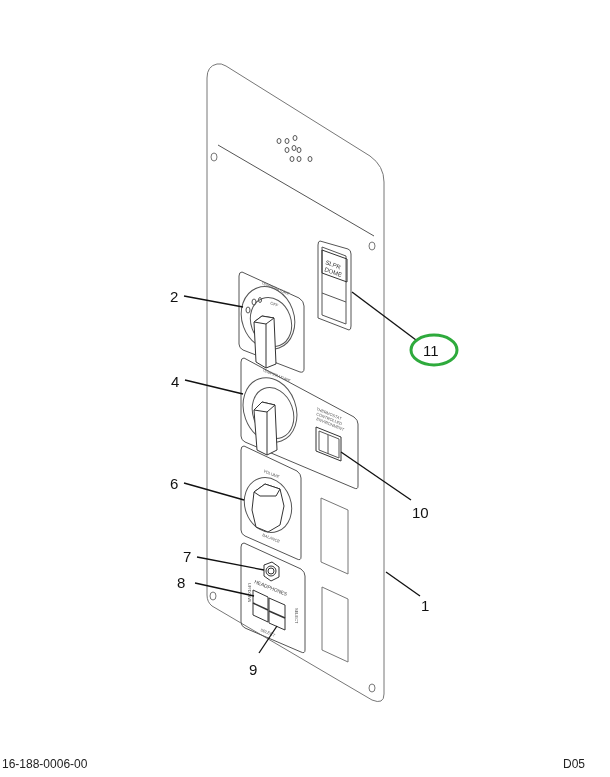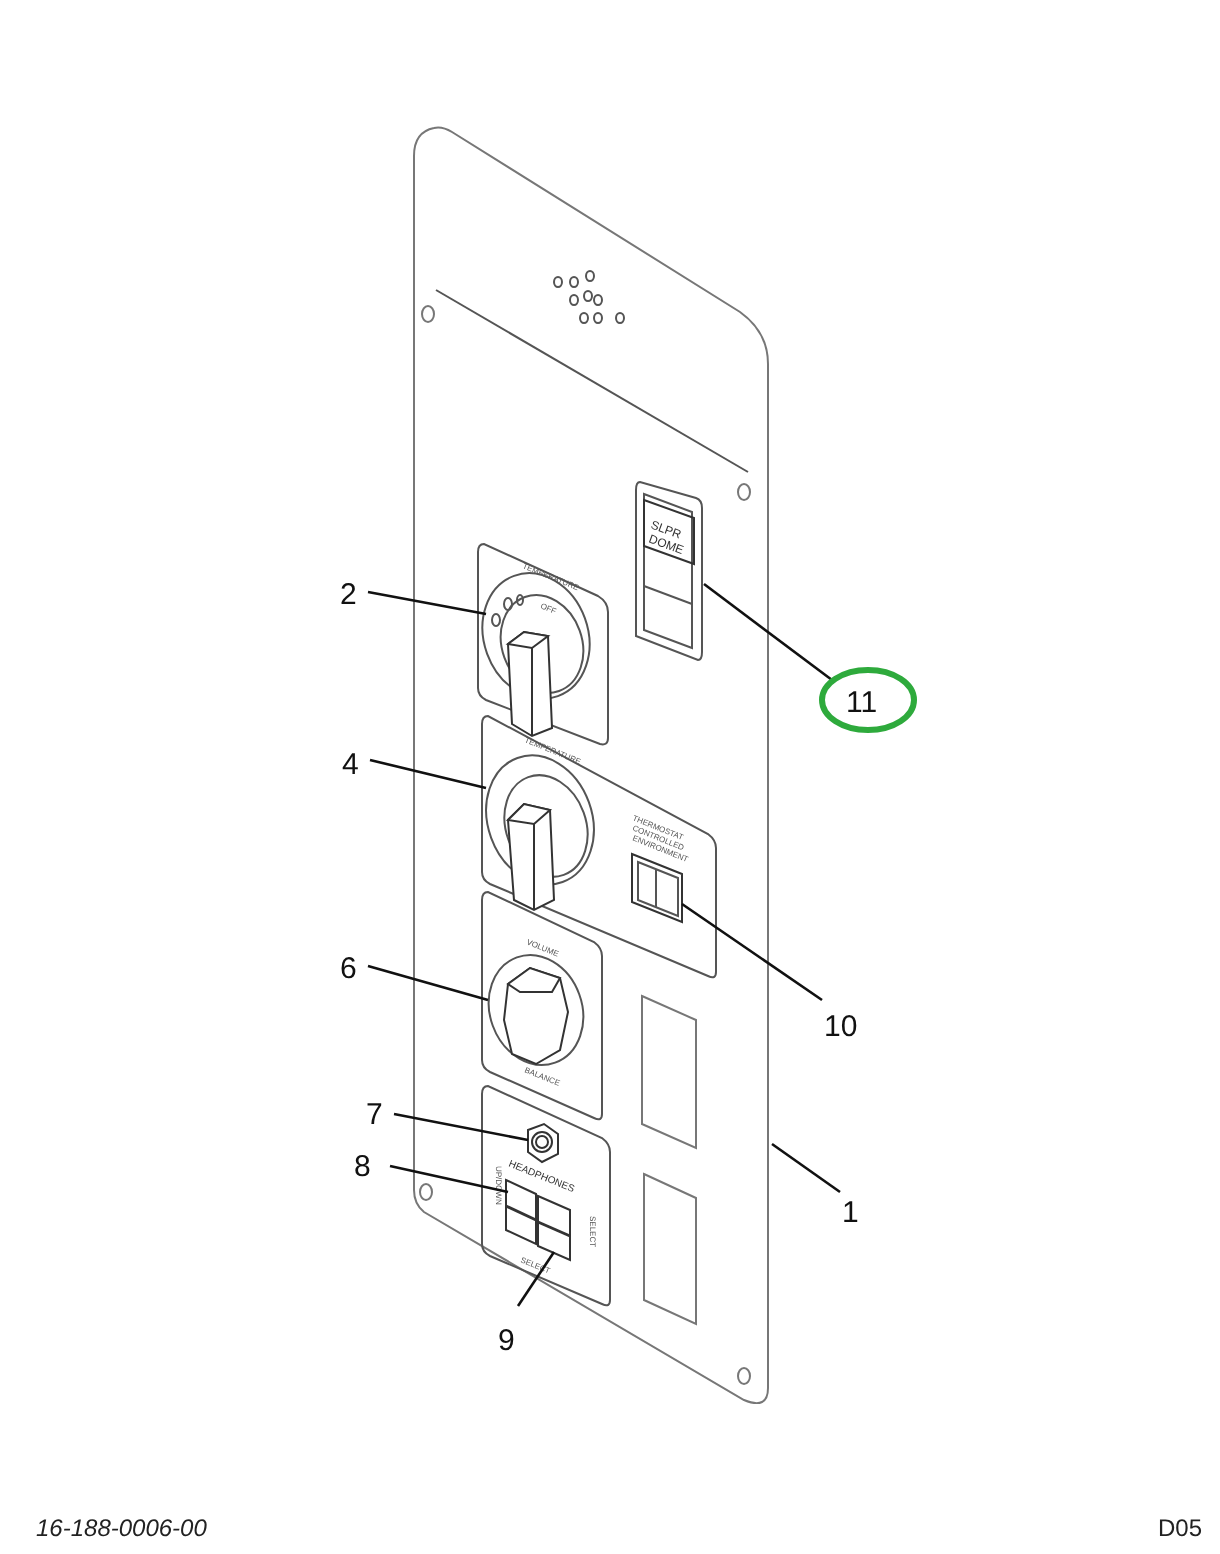--- a/index.html
+++ b/index.html
@@ -2,22 +2,22 @@
 <html><head>
   <meta charset="utf-8">
   <style>
     html, body { margin: 0; padding: 0; background: #ffffff; }
     body { width: 610px; height: 777px; position: relative; overflow: hidden; font-family: "Liberation Sans", sans-serif; }
     #diagram { position: absolute; left: 0; top: 0; width: 610px; height: 777px; }
     .callout-label { font-family: "Liberation Sans", sans-serif; font-size: 15px; fill: #111; }
     .tiny { font-family: "Liberation Sans", sans-serif; font-size: 4px; fill: #555; }
     .small { font-family: "Liberation Sans", sans-serif; font-size: 6px; fill: #333; }
     .footer { position: absolute; top: 757px; font-size: 12px; color: #222; font-family: "Liberation Sans", sans-serif; }
-    #footer-left { left: 18px; font-style: italic; }
-    #footer-right { right: 9px; }
+    #footer-left { left: 2px; }
+    #footer-right { right: 25px; }
   </style>
 </head>
 <body>
 
 <svg id="diagram" viewBox="0 0 610 777" xmlns="http://www.w3.org/2000/svg">
   <g fill="none" stroke="#777" stroke-width="1">
 
     <path d="M217,64 Q207,66 207,78 L207,595 Q207,602 212,606 L372,700 Q384,705 384,694 L384,182 Q384,166 370,156 L226,66 Q221,63 217,64 Z"></path>
 
     <path d="M218,145 L374,236" stroke="#555"></path>

